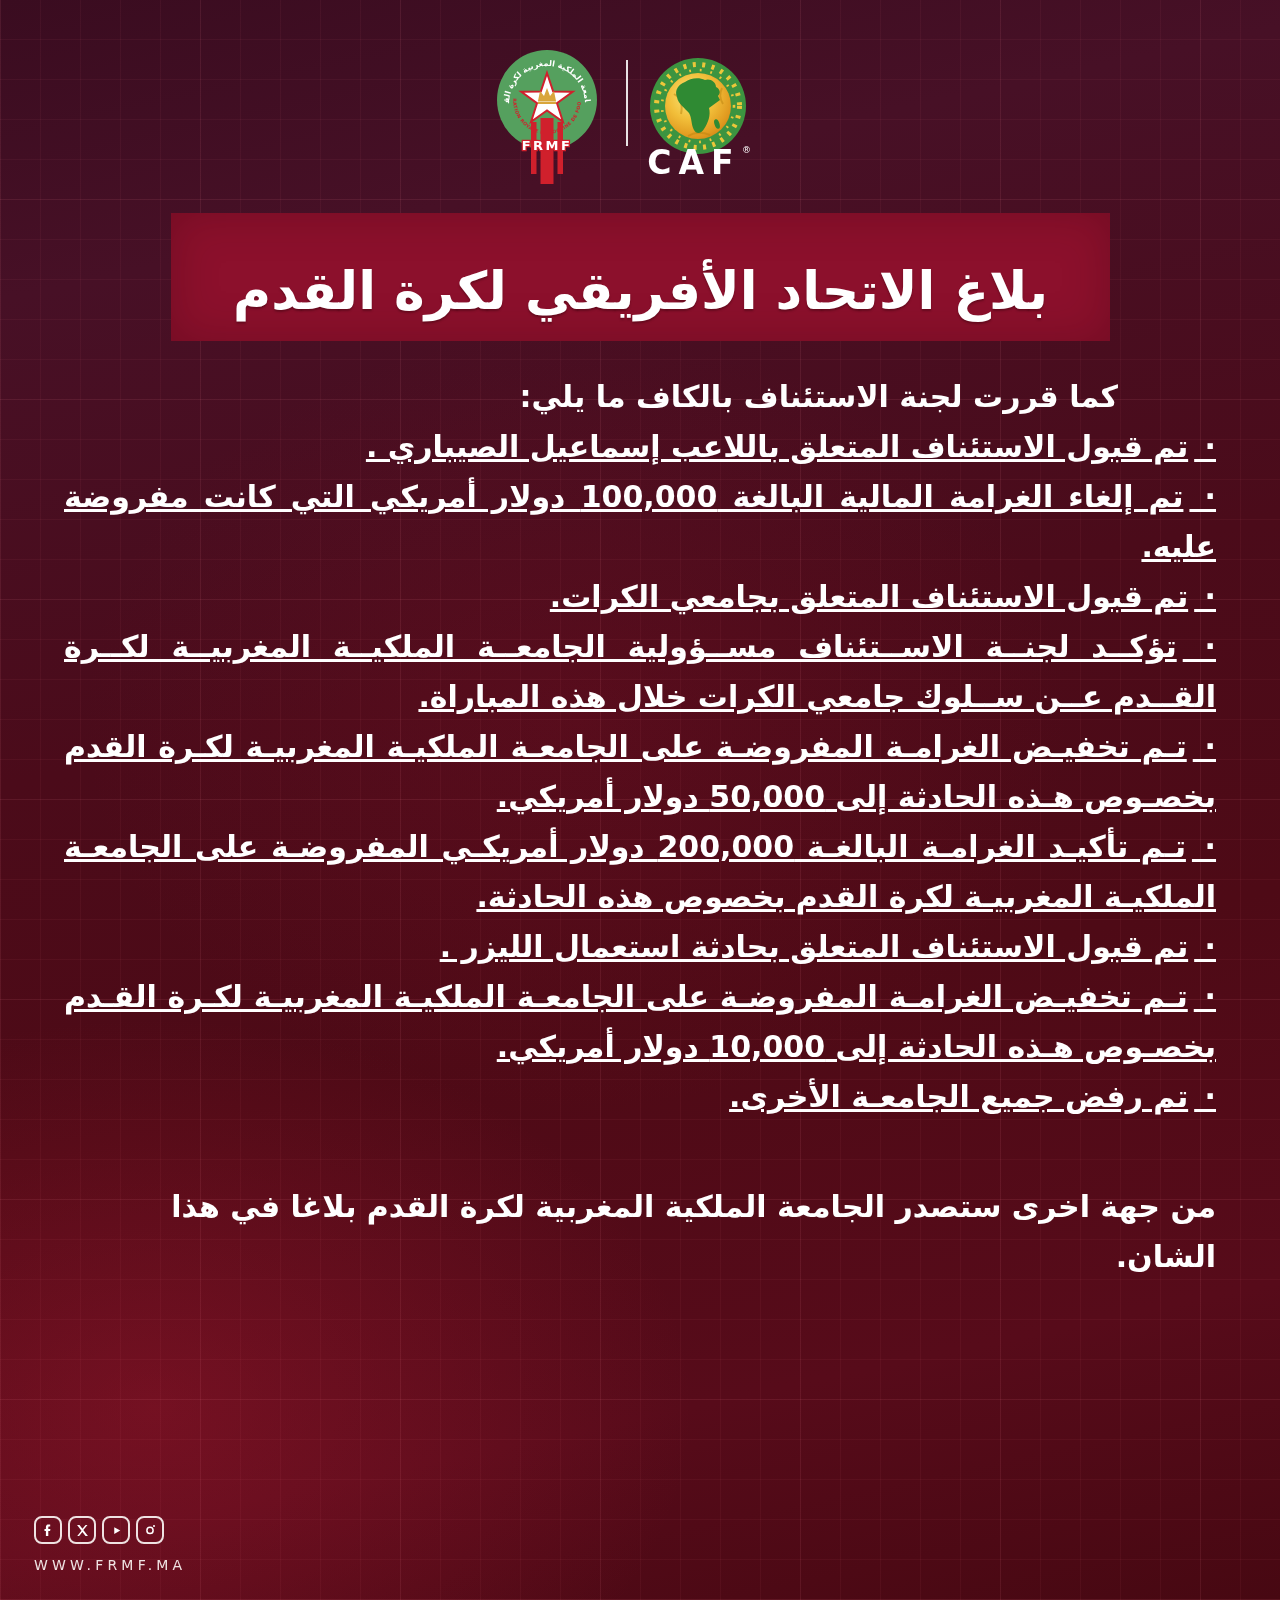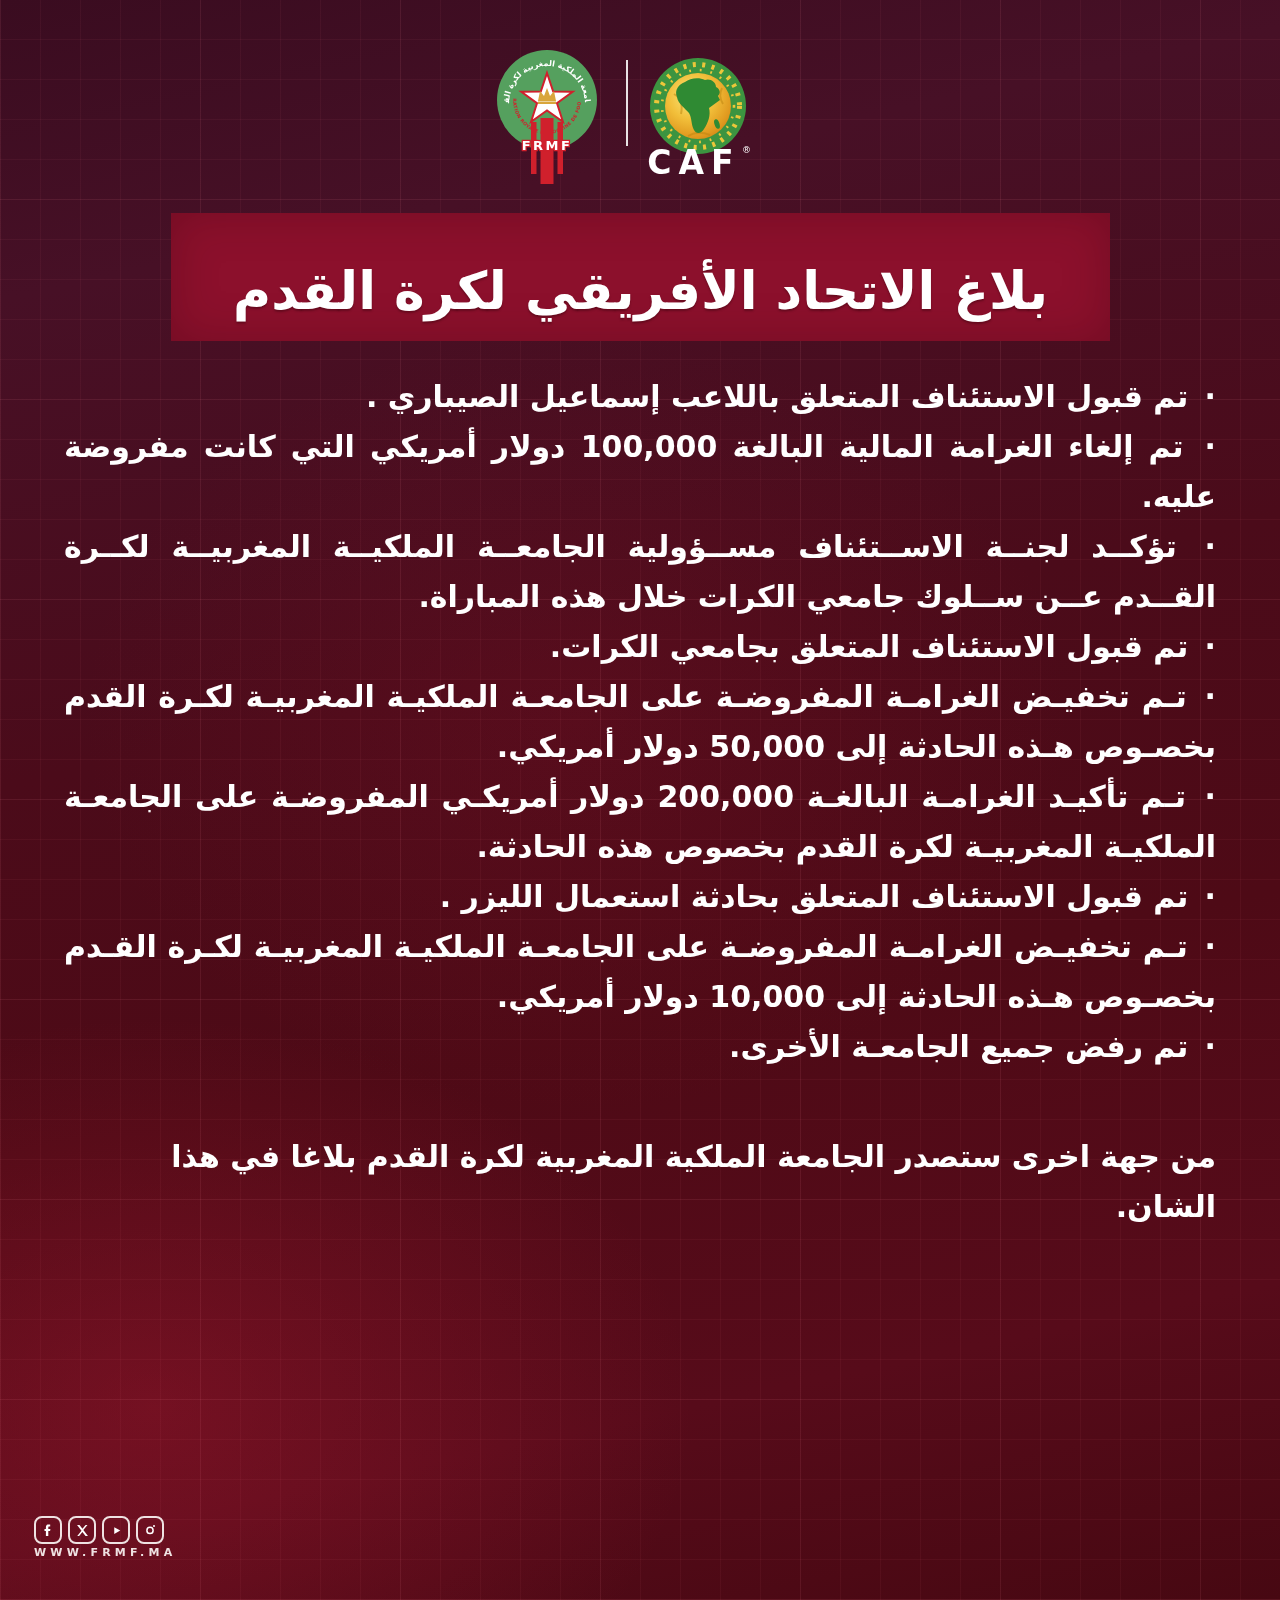--- a/index.html
+++ b/index.html
@@ -37,31 +37,31 @@
     text-shadow: 0 2px 2px rgba(40,0,10,0.35);
     margin-top: 28px;
   }
 
   .body {
     position:absolute; left:64px; right:64px; top:372px;
     direction:rtl; color:#ffffff; font-weight:bold;
     font-size:30px; line-height:50px; text-align:right;
   }
   .intro  { padding-right:98px; }
-  .bullet { text-align:justify; text-align-last:right; }
+  .bullet { text-align:justify; text-align-last:right;text-decoration:underline; }
   .bullet .marker { padding-left:6px; }
   .closing{ margin-top:60px; }
 
   .footer { position:absolute; left:34px; top:1516px; }
   .social-row { display:flex; gap:6px; }
   .icon-box {
     width:28px; height:28px; border:2px solid #efe2e2; border-radius:8px;
     display:flex; align-items:center; justify-content:center;
   }
-  .website { margin-top:2px; font-size:11px; font-weight:bold; letter-spacing:4.2px; color:#efe2e2; }
+  .website { margin-top:13px; font-size:14px; font-weight:normal; letter-spacing:4.2px; color:#efe2e2; }
 </style>
 </head>
 <body>
 
 <div class="poster">
 
   <svg class="logo-frmf" viewBox="0 0 116 150" aria-hidden="true">
     <defs>
       <path id="frmfTopArc" d="M 20 56 A 38 38 0 0 1 96 56"></path>
       <path id="frmfBottomArc" d="M 24 52 A 34 34 0 0 0 92 52"></path>
@@ -113,25 +113,26 @@
     <ellipse cx="89" cy="74" rx="2.5" ry="5" transform="rotate(-18 89 74)" fill="#2f8a33"></ellipse>
     <text x="66" y="124" text-anchor="middle" font-size="33" font-weight="bold" letter-spacing="7" fill="#ffffff">CAF</text>
     <text x="114" y="103" font-size="9" fill="#ffffff">®</text>
   </svg>
 
   <div class="banner">
     <h1>بلاغ الاتحاد الأفريقي لكرة القدم</h1>
   </div>
 
   <main class="body">
+    <p class="intro">كما قررت لجنة الاستئناف بالكاف ما يلي:</p>
     <div class="bullets">
         <div class="bullet"><span class="marker">· </span><span>تم قبول الاستئناف المتعلق باللاعب إسماعيل الصيباري .</span></div>
         <div class="bullet"><span class="marker">· </span><span>تم إلغاء الغرامة المالية البالغة 100,000 دولار أمريكي التي كانت مفروضة عليه.</span></div>
+        <div class="bullet"><span class="marker">· </span><span>تم قبول الاستئناف المتعلق بجامعي الكرات.</span></div>
         <div class="bullet"><span class="marker">· </span><span>تؤكــد لجنــة الاســتئناف مســؤولية الجامعــة الملكيــة المغربيــة لكــرة القــدم عــن ســلوك جامعي الكرات خلال هذه المباراة.</span></div>
-        <div class="bullet"><span class="marker">· </span><span>تم قبول الاستئناف المتعلق بجامعي الكرات.</span></div>
         <div class="bullet"><span class="marker">· </span><span>تـم تخفيـض الغرامـة المفروضـة على الجامعـة الملكيـة المغربيـة لكـرة القدم بخصـوص هـذه الحادثة إلى 50,000 دولار أمريكي.</span></div>
         <div class="bullet"><span class="marker">· </span><span>تـم تأكيـد الغرامـة البالغـة 200,000 دولار أمريكـي المفروضـة على الجامعـة الملكيـة المغربيـة لكرة القدم بخصوص هذه الحادثة.</span></div>
         <div class="bullet"><span class="marker">· </span><span>تم قبول الاستئناف المتعلق بحادثة استعمال الليزر .</span></div>
         <div class="bullet"><span class="marker">· </span><span>تـم تخفيـض الغرامـة المفروضـة على الجامعـة الملكيـة المغربيـة لكـرة القـدم بخصـوص هـذه الحادثة إلى 10,000 دولار أمريكي.</span></div>
         <div class="bullet"><span class="marker">· </span><span>تم رفض جميع الجامعـة الأخرى.</span></div>
       </div>
     <p class="closing">من جهة اخرى ستصدر الجامعة الملكية المغربية لكرة القدم بلاغا في هذا الشان.</p>
   </main>
 
   <footer class="footer">

